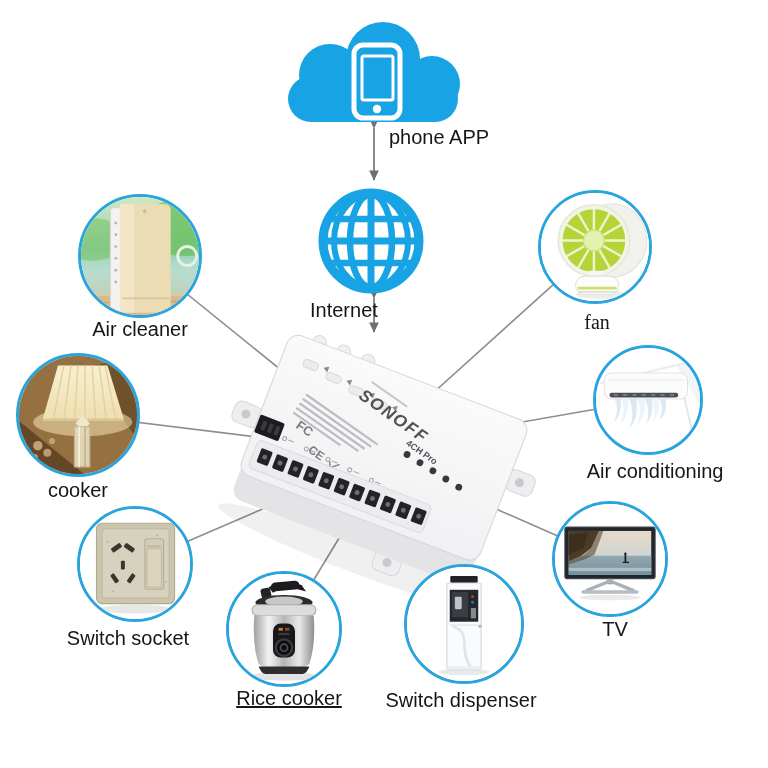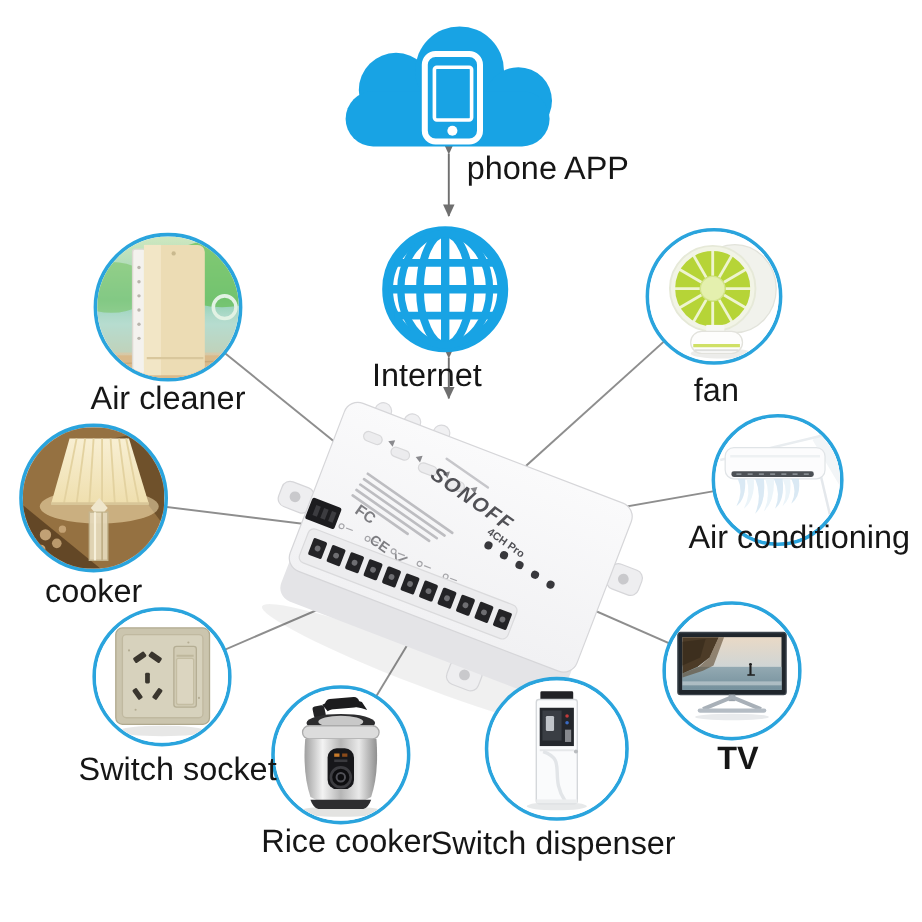--- a/index.html
+++ b/index.html
@@ -7,21 +7,21 @@
     position:relative;width:768px;height:768px;background:#ffffff;overflow:hidden;
     font-family:"Liberation Sans", sans-serif;
   }
   .layer{position:absolute;left:0;top:0;}
   .node{
     position:absolute;border-radius:50%;border:3px solid #2aa4dd;background:#fff;
     overflow:hidden;box-sizing:border-box;
   }
   .node svg{display:block;width:100%;height:100%;}
   .lbl{
-    position:absolute;color:#161616;font-size:27px;line-height:1.1;white-space:nowrap;
+    position:absolute;color:#161616;font-size:20px;line-height:1.1;white-space:nowrap;
   }
   .lbl.center{transform:translateX(-50%);}
 </style>
 </head>
 <body>
 
 <div class="stage">
 
   <svg class="layer" width="768" height="768" viewBox="0 0 768 768">
     <defs>
@@ -409,21 +409,21 @@
       <line x1="37.5" y1="51" x2="62.5" y2="51" stroke="#e6e8ea" stroke-width="1.5"></line>
       <path d="M40 52 C 58 58 44 70 56 88" stroke="#e2e5e8" stroke-width="2.5" fill="none"></path>
       <circle cx="64" cy="52" r="1.5" fill="#b9bcbf"></circle>
       <rect x="35" y="87" width="30" height="3" fill="#eceeef"></rect>
     </svg>
   </div>
 
   <div class="lbl" style="left:389px;top:126px;">phone APP</div>
   <div class="lbl" style="left:291px;top:299px;margin-left:19px;">Internet</div>
   <div class="lbl center" style="left:140px;top:318px;text-align:right;">Air cleaner</div>
-  <div class="lbl center" style="left:597px;top:311px;">fan</div>
+  <div class="lbl center" style="left:597px;top:311px;font-family:Liberation Serif, serif;">fan</div>
   <div class="lbl center" style="left:78px;top:479px;">cooker</div>
-  <div class="lbl center" style="left:655px;top:434px;margin-left:11px;">Air conditioning</div>
-  <div class="lbl center" style="left:148px;top:627px;">Switch socket</div>
-  <div class="lbl center" style="left:615px;top:618px;font-weight:bold;">TV</div>
-  <div class="lbl center" style="left:289px;top:687px;">Rice cooker</div>
+  <div class="lbl center" style="left:655px;top:460px;">Air conditioning</div>
+  <div class="lbl center" style="left:128px;top:627px;">Switch socket</div>
+  <div class="lbl center" style="left:615px;top:618px;">TV</div>
+  <div class="lbl center" style="left:289px;top:687px;text-decoration:underline;">Rice cooker</div>
   <div class="lbl center" style="left:461px;top:689px;">Switch dispenser</div>
 
 </div>
 
 </body></html>

